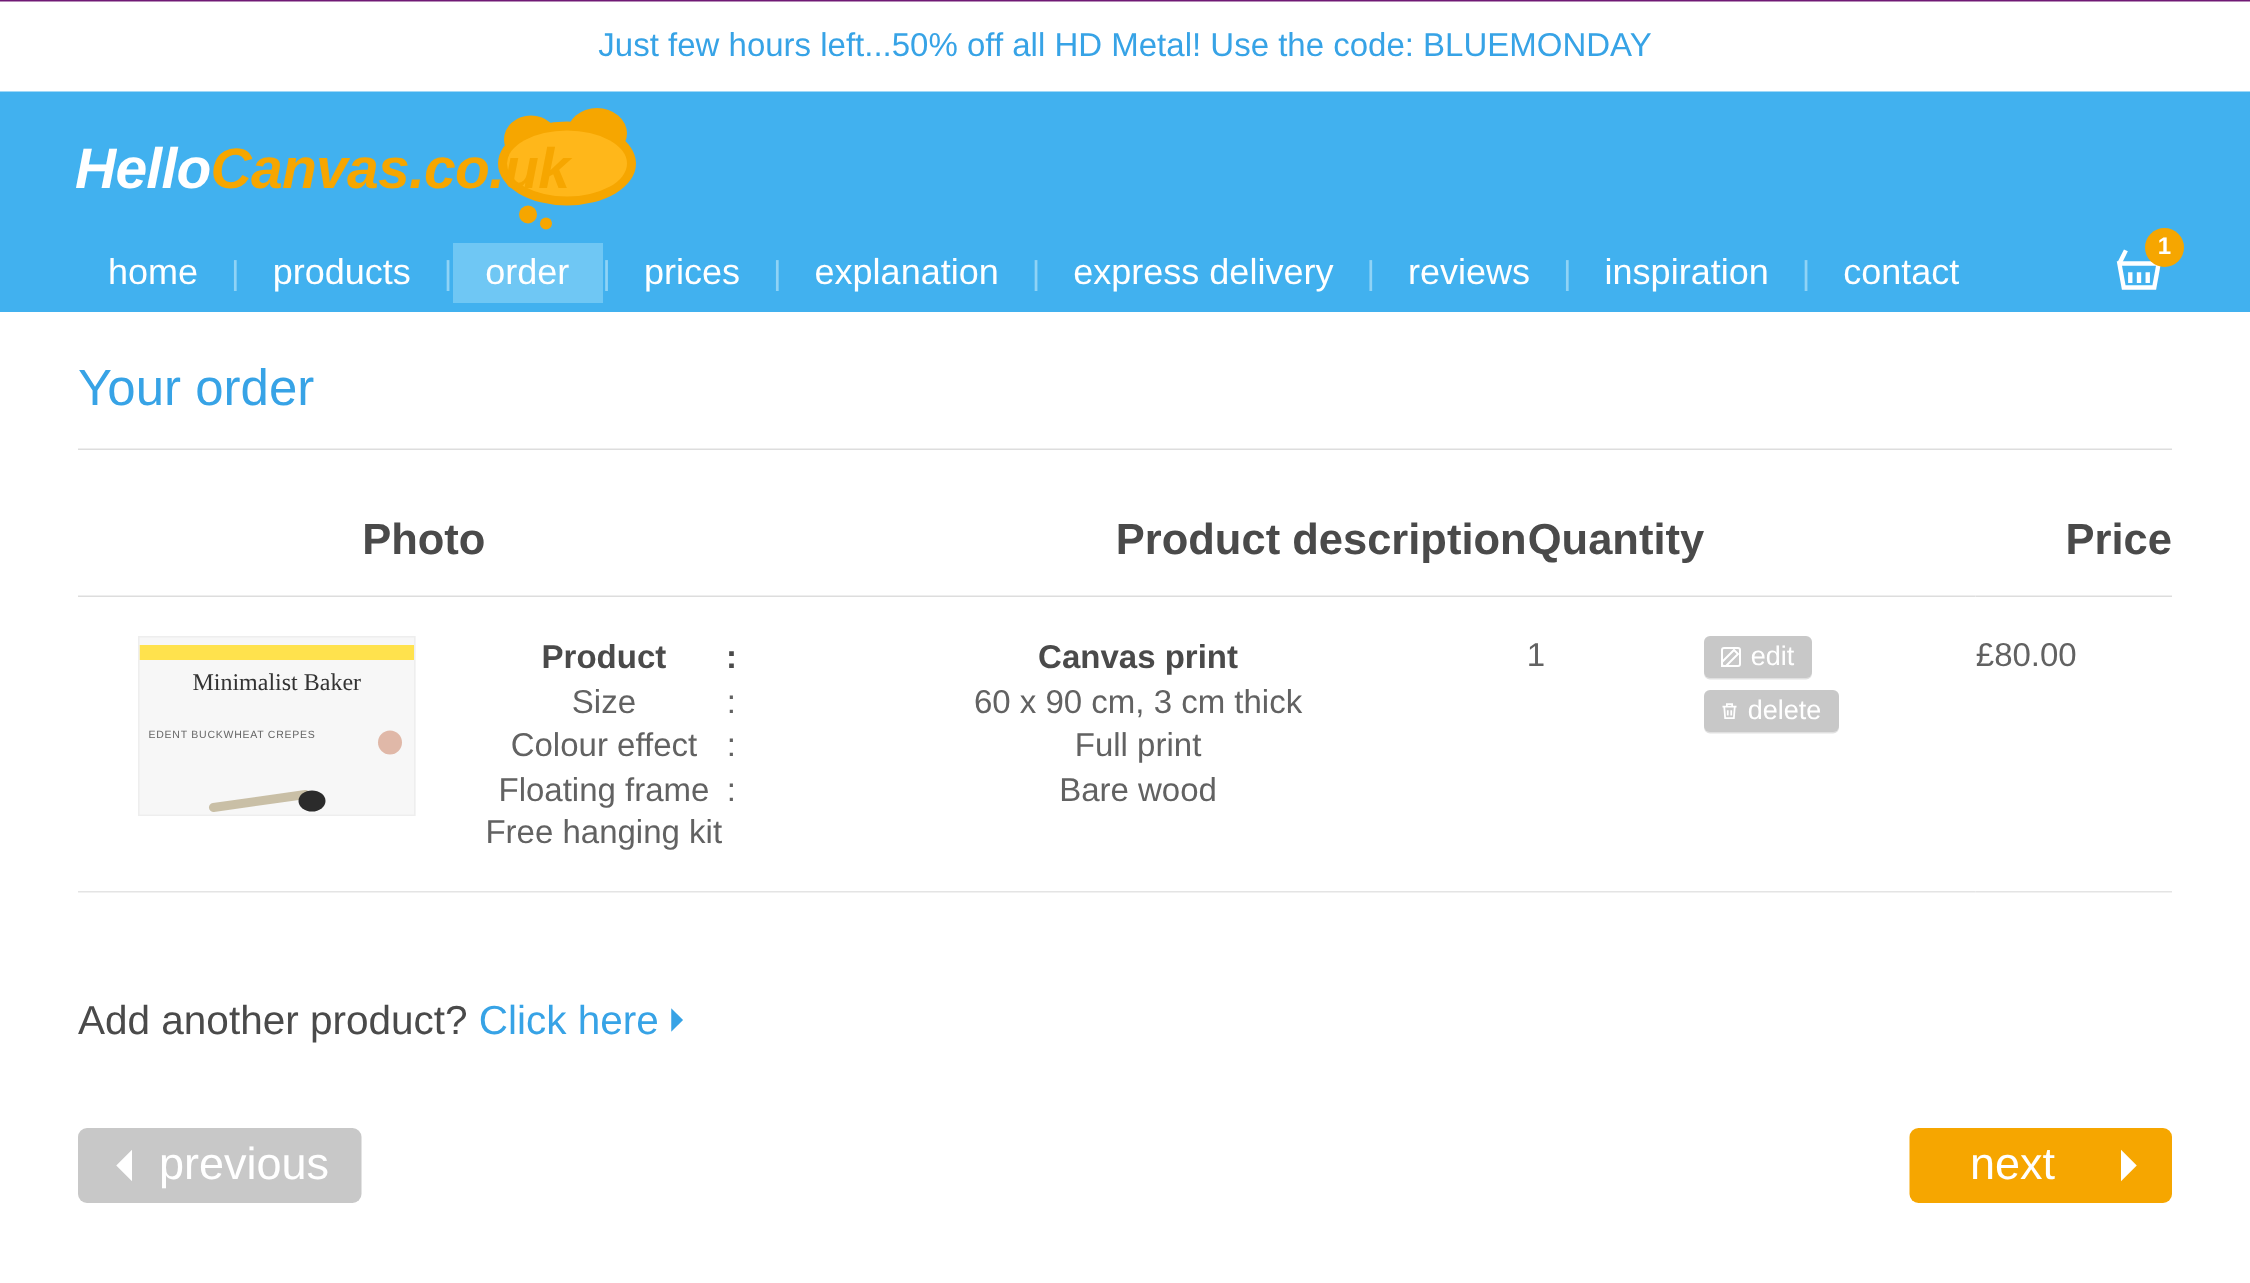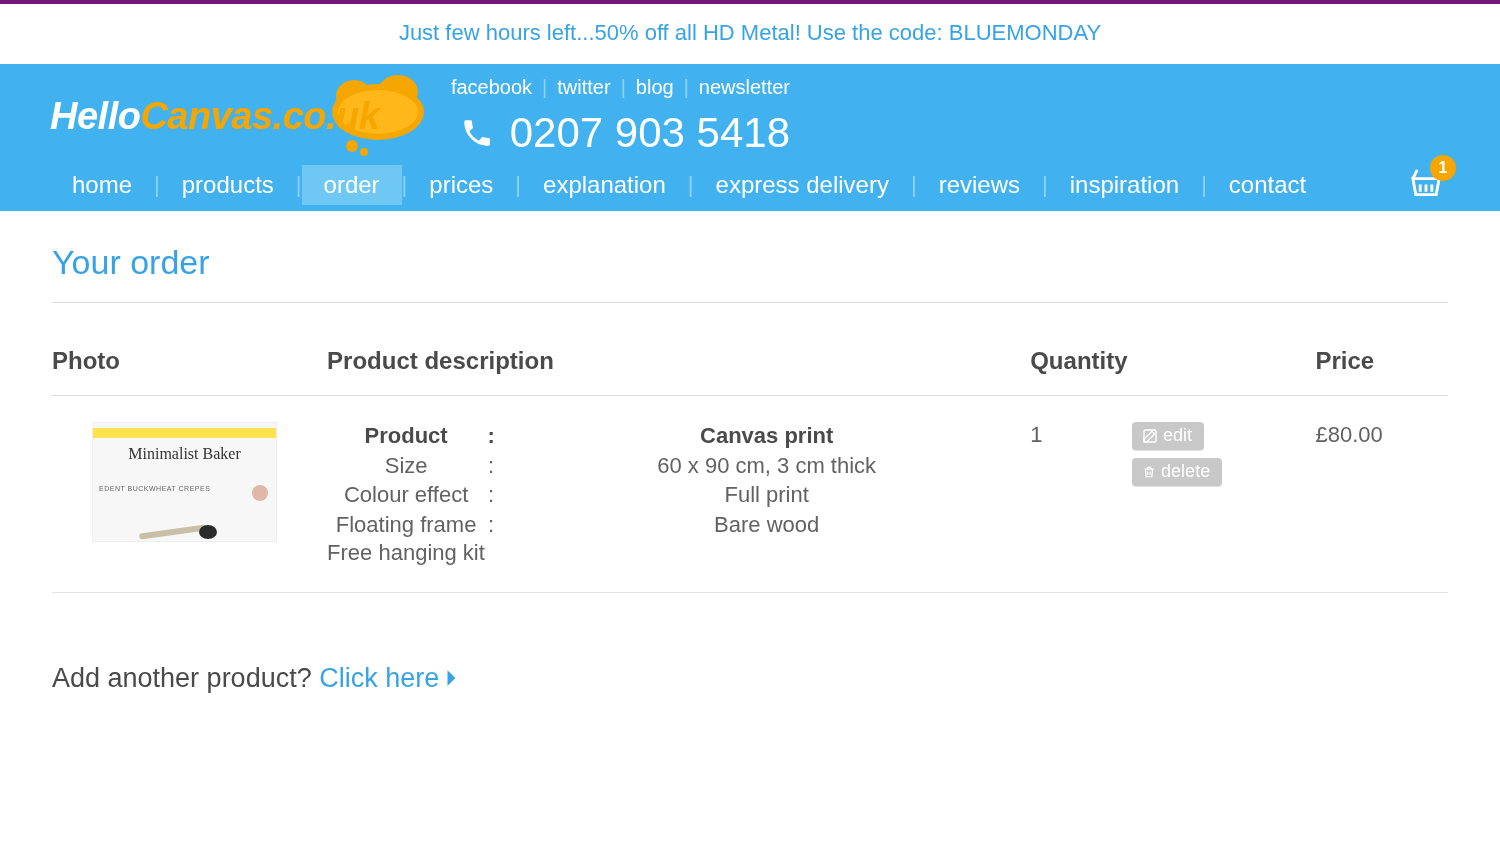--- a/index.html
+++ b/index.html
@@ -1,17 +1,17 @@
 <!DOCTYPE html>
 <html><head>
 <meta charset="utf-8">
 <style>
 * { margin:0; padding:0; box-sizing:border-box; }
 body { font-family: "Helvetica Neue", Helvetica, Arial, sans-serif; background:#fff; color:#4a4a4a; width:1500px; }
-.promo-bar { text-align:center; font-size:22px; color:#37a3e6; padding:16px 0 18px; border-top:4px solid #701a75; }
+.promo-bar { text-align:center; font-size:22px; color:#37a3e6; padding:16px 0 18px; border-top:1px solid #701a75; }
 .header { background:#41b1ef; color:#fff; }
 .header-top { display:flex; align-items:center; padding:10px 40px 0 50px; }
 .logo { display:flex; align-items:center; position:relative; width:380px; height:85px; flex:0 0 auto; }
 .logo-text { font-size:38px; font-weight:600; font-style:italic; letter-spacing:-.5px; position:relative; z-index:2; }
 .logo-text .hello { color:#fff; }
 .logo-text .canvas { color:#f6a600; }
 .cloud { position:absolute; right:-4px; top:-2px; z-index:1; }
 .tagline { flex:1; text-align:center; font-style:italic; font-size:24px; color:#fff; line-height:1.25; padding:6px 10px 0; }
 .top-right { width:360px; text-align:right; }
 .top-links { font-size:20px; color:#e5f4ff; }
@@ -20,21 +20,21 @@
 .phone { display:flex; justify-content:flex-end; align-items:center; gap:16px; margin-top:10px; font-size:42px; color:#fff; }
 .nav { display:flex; align-items:center; padding:0 50px 0 50px; height:52px; }
 .nav-item { color:#fff; font-size:24px; padding:8px 22px; cursor:pointer; line-height:1; }
 .nav-sep { color:#8fd3f6; font-size:22px; padding:0 0; }
 .nav-item.active { background:#6fc7f4; }
 .cart-wrap { margin-left:auto; position:relative; padding-right:6px; }
 .cart-badge { position:absolute; top:-12px; right:-6px; background:#f6a600; color:#fff; width:26px; height:26px; border-radius:50%; font-size:16px; display:flex; align-items:center; justify-content:center; font-weight:600; }
 .content { padding:32px 52px 40px; }
 h1.page-title { color:#37a3e6; font-weight:400; font-size:34px; padding-bottom:20px; border-bottom:1px solid #ddd; }
 .order-table { width:100%; margin-top:44px; border-collapse:collapse; }
-.order-table th { text-align:left; color:#4a4a4a; font-weight:700; font-size:24px; padding:0 0 20px 0; border-bottom:1px solid #ddd; }
+.order-table th { text-align:right; color:#4a4a4a; font-weight:700; font-size:29px; padding:0 0 20px 0; border-bottom:1px solid #ddd; }
 .order-table td { vertical-align:top; padding:26px 0; border-bottom:1px solid #e4e4e4; font-size:22px; color:#626262; }
 .col-photo { width:270px; }
 .col-desc { width:690px; }
 .col-qty { width:100px; }
 .col-actions { width:180px; }
 .col-price { width:130px; text-align:left; }
 .thumb { width:185px; height:120px; background:#f7f7f7; border:1px solid #eee; position:relative; overflow:hidden; margin-left:40px; }
 .thumb .yb { position:absolute; top:5px; left:0; right:0; height:10px; background:#ffe24d; }
 .thumb .script { position:absolute; top:22px; left:0; right:0; text-align:center; font-family:"Brush Script MT","Segoe Script",cursive; font-size:16px; color:#333; }
 .thumb .sub { position:absolute; top:62px; left:6px; font-size:7px; color:#666; letter-spacing:.5px; }
@@ -70,31 +70,20 @@
         <ellipse cx="54" cy="40" rx="46" ry="28" fill="#f6a600"></ellipse>
         <ellipse cx="30" cy="24" rx="18" ry="16" fill="#f6a600"></ellipse>
         <ellipse cx="74" cy="20" rx="20" ry="17" fill="#f6a600"></ellipse>
         <ellipse cx="54" cy="40" rx="40" ry="22" fill="#ffb71a"></ellipse>
         <circle cx="28" cy="74" r="6" fill="#f6a600"></circle>
         <circle cx="40" cy="80" r="4" fill="#f6a600"></circle>
       </svg>
       <span class="logo-text">
         <span class="hello">Hello</span><span class="canvas">Canvas.co.uk</span>
       </span>
-    </div>
-    <div class="top-right">
-      <div class="top-links">
-        <a>facebook</a><span class="sep">|</span><a>twitter</a><span class="sep">|</span><a>blog</a><span class="sep">|</span><a>newsletter</a>
-      </div>
-      <div class="phone">
-        <svg width="34" height="34" viewBox="0 0 24 24" fill="#fff">
-            <path d="M6.6 10.8c1.4 2.8 3.8 5.2 6.6 6.6l2.2-2.2c.3-.3.7-.4 1.1-.3 1.2.4 2.4.6 3.7.6.6 0 1 .5 1 1v3.5c0 .6-.5 1-1 1C10.6 21 3 13.4 3 4c0-.6.5-1 1-1h3.5c.6 0 1 .5 1 1 0 1.3.2 2.5.6 3.7.1.4 0 .8-.3 1.1L6.6 10.8z"></path>
-          </svg>
-        <span>0207 903 5418</span>
-      </div>
     </div>
   </div>
   <div class="nav">
     <span class="nav-item">home</span>
       <span class="nav-sep">|</span>
     <span class="nav-item">products</span>
       <span class="nav-sep">|</span>
     <span class="nav-item active">order</span>
       <span class="nav-sep">|</span>
     <span class="nav-item">prices</span>
@@ -181,13 +170,27 @@
       </tr>
     </tbody>
   </table>
 
   <div class="add-another">
     <span>Add another product? </span><a><span>Click here</span><span class="chev-right"><svg width="14" height="18" viewBox="0 0 10 16" fill="#37a3e6">
             <path d="M1 1l7 7-7 7z"></path>
           </svg></span></a>
   </div>
 
+  <div class="nav-buttons">
+    <button class="big-btn prev-btn">
+      <svg width="16" height="24" viewBox="0 0 10 16" fill="#fff">
+          <path d="M9 1L2 8l7 7z"></path>
+        </svg>
+      <span>previous</span>
+    </button>
+    <button class="big-btn next-btn">
+      <span>next</span>
+      <svg width="16" height="24" viewBox="0 0 10 16" fill="#fff">
+          <path d="M1 1l7 7-7 7z"></path>
+        </svg>
+    </button>
+  </div>
 </div>
 
 </body></html>

